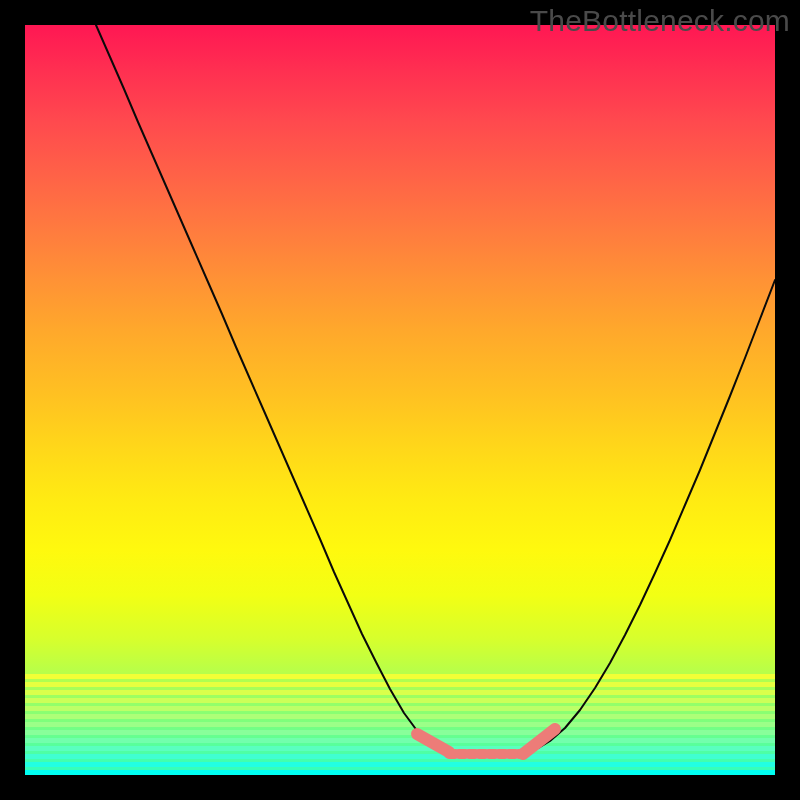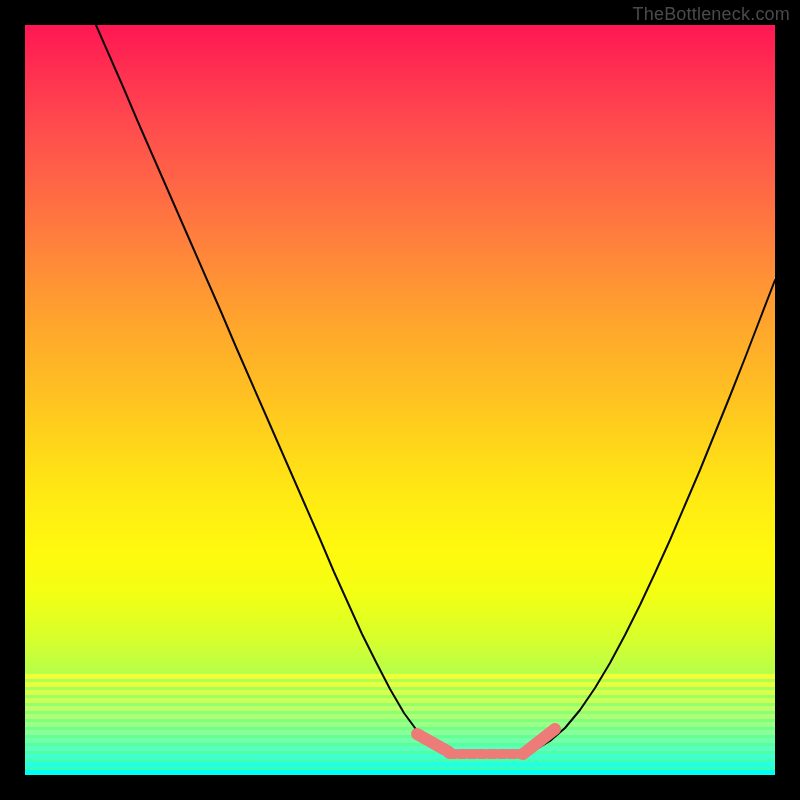--- a/index.html
+++ b/index.html
@@ -9,21 +9,21 @@
     background: #000;
     position: relative;
     font-family: Arial, sans-serif;
     overflow: hidden;
   }
   .watermark {
     position: absolute;
     top: 4px;
     right: 10px;
     color: #4a4a4a;
-    font-size: 18px;
+    font-size: 30px;
     font-weight: 500;
     z-index: 10;
     letter-spacing: 0.2px;
   }
   .plot {
     position: absolute;
     top: 25px;
     left: 25px;
     width: 750px;
     height: 750px;

